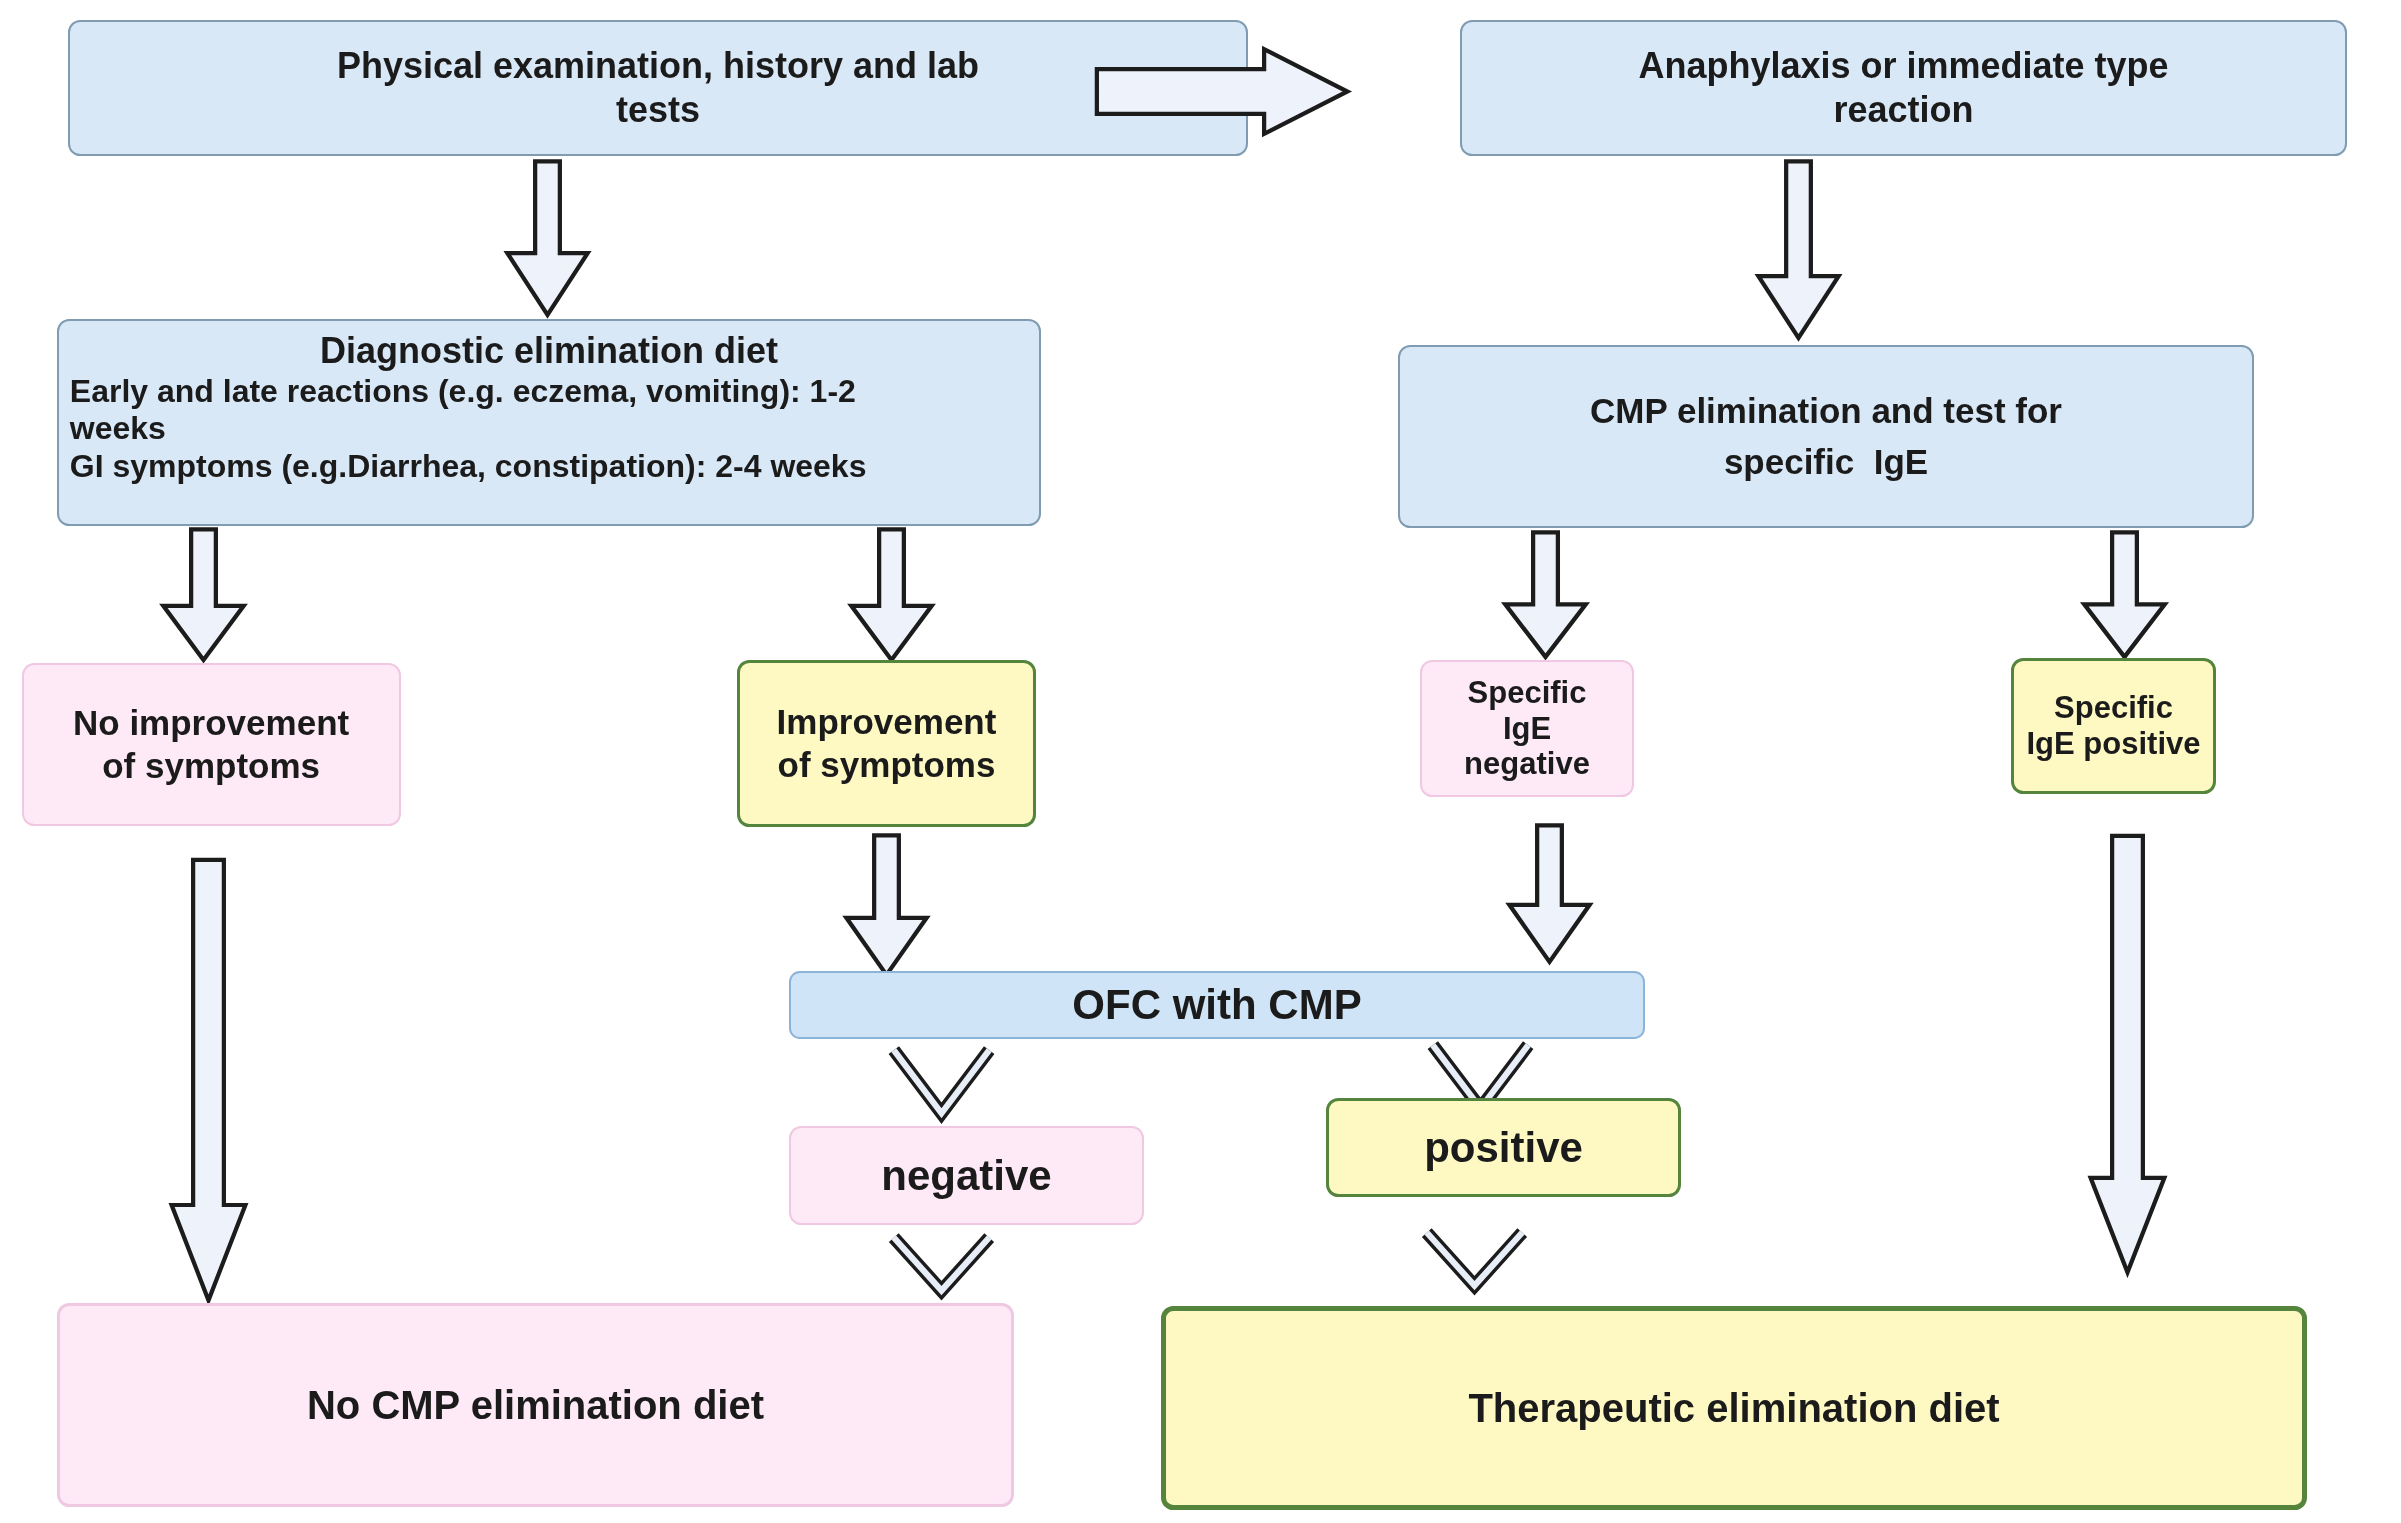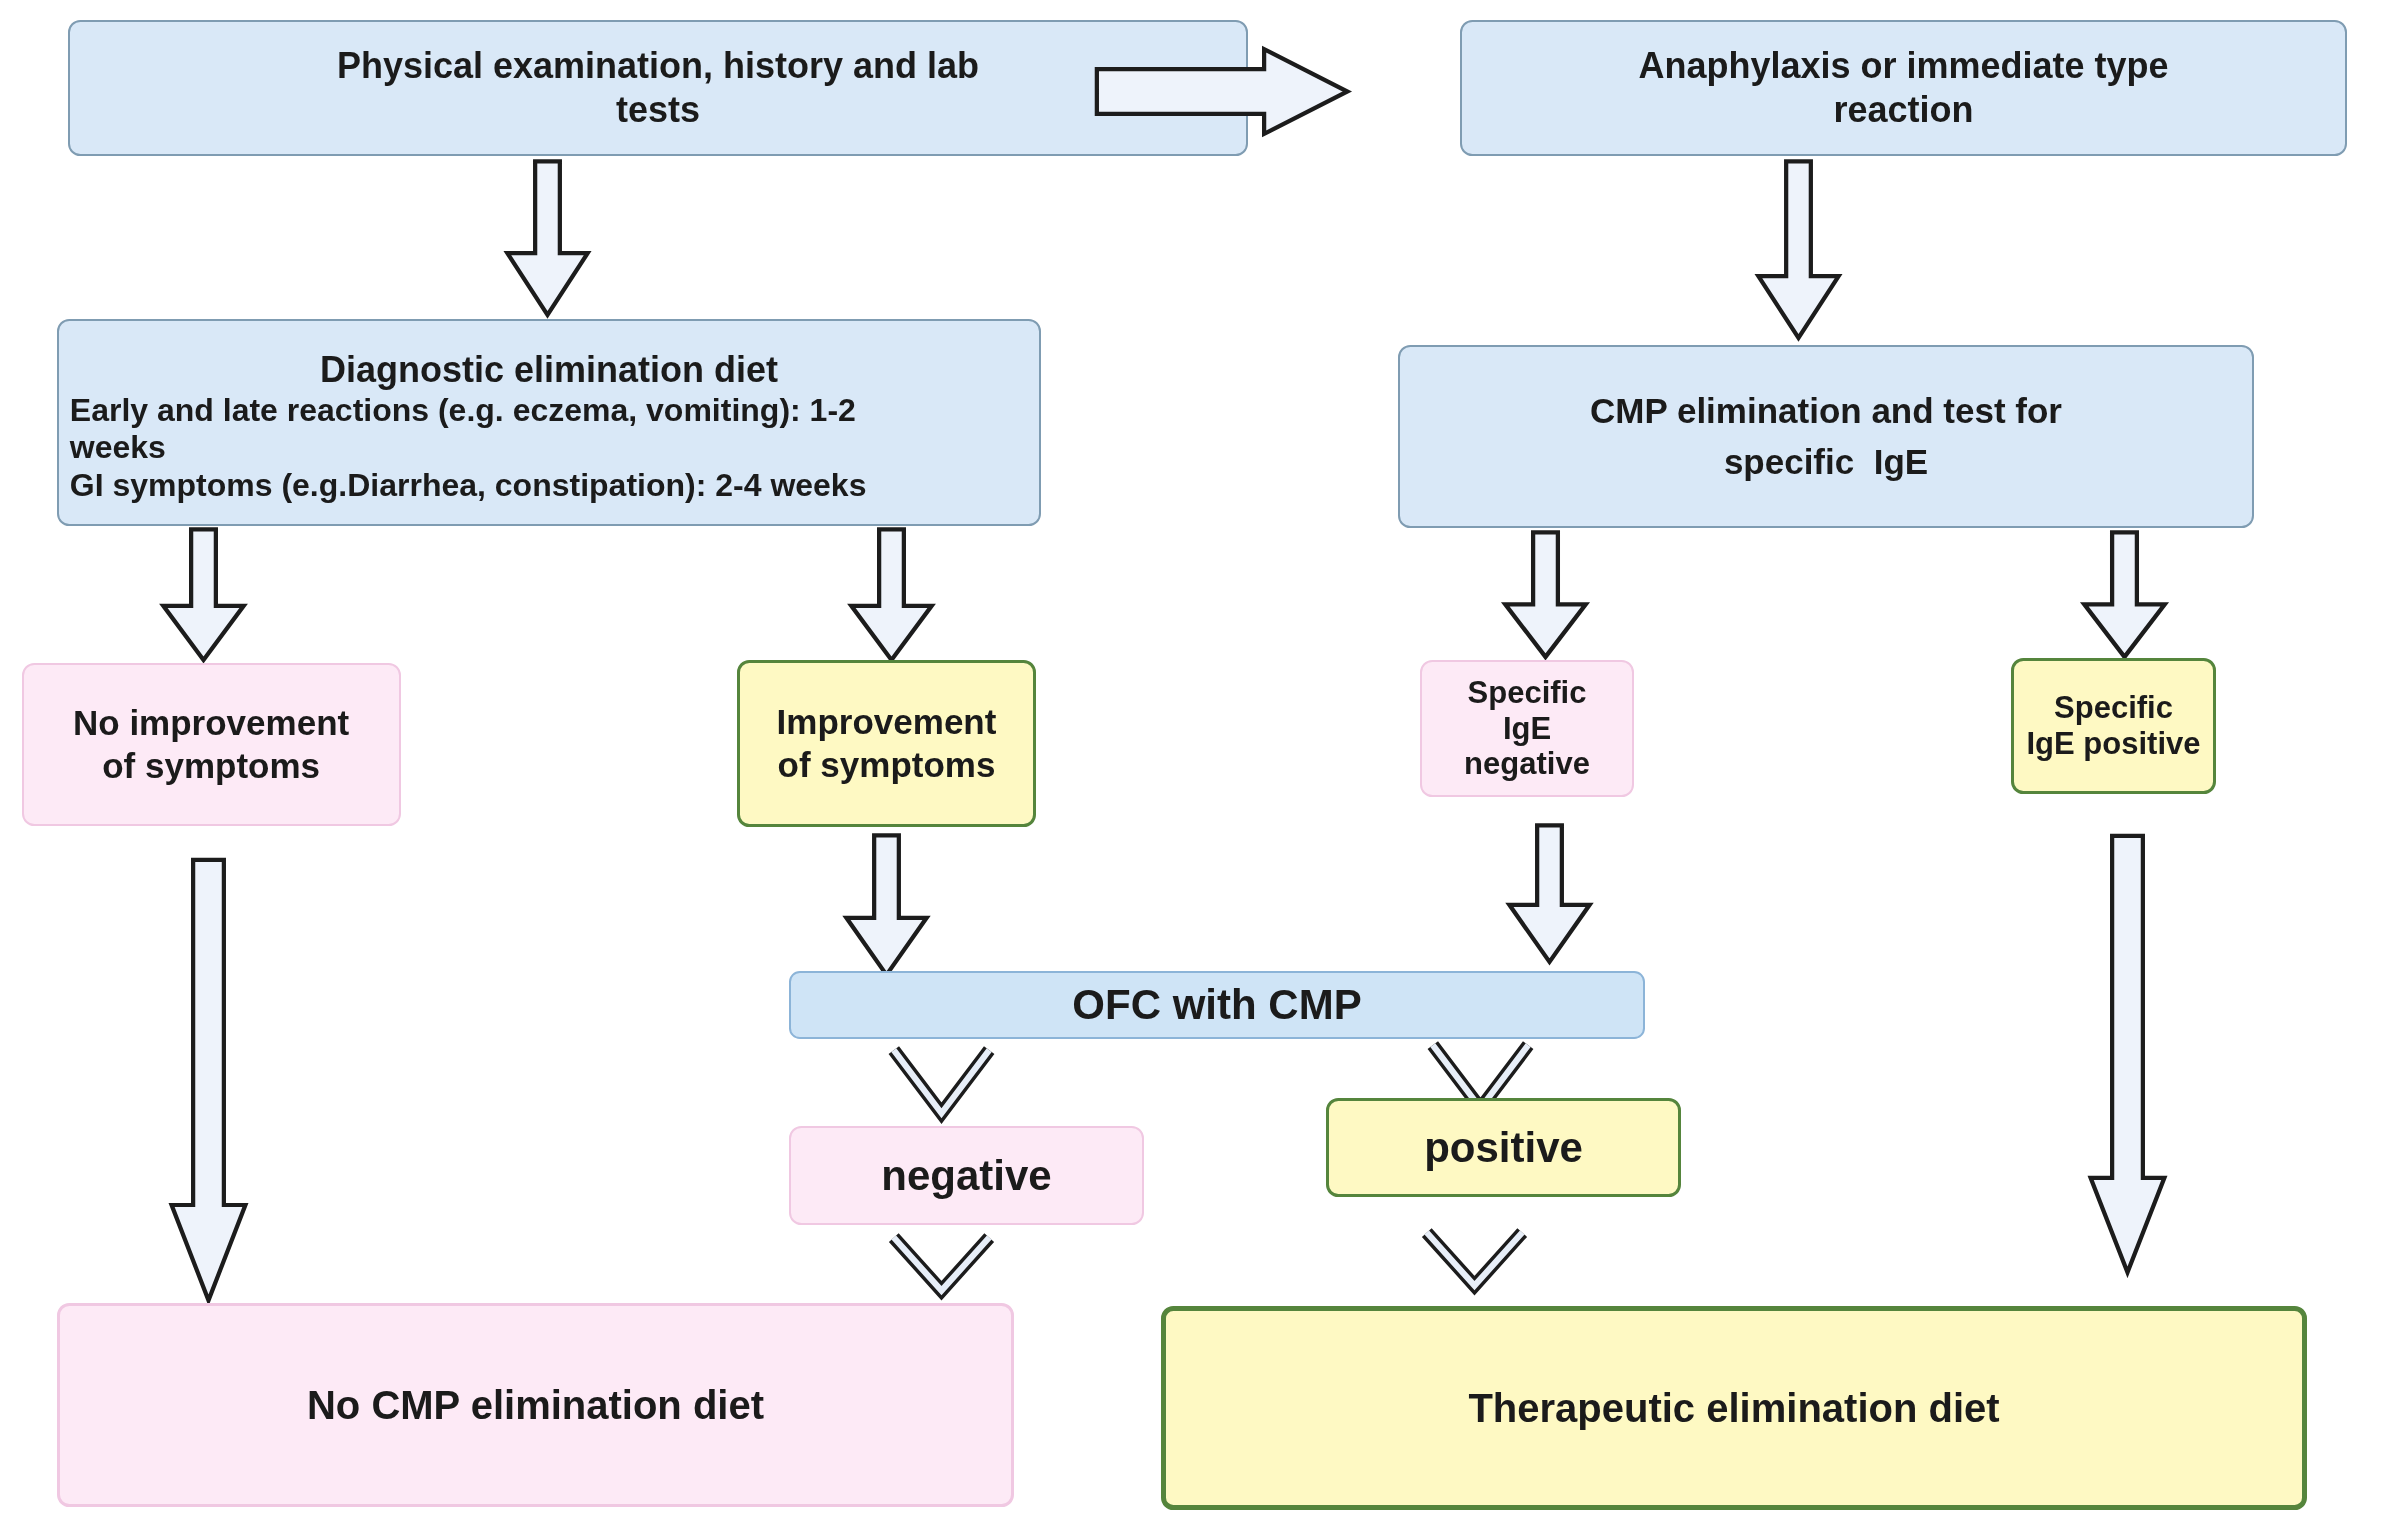--- a/index.html
+++ b/index.html
@@ -44,21 +44,21 @@
     <span>reaction</span>
   </div>
 
   <svg class="arrow" style="left:501px;top:159px;" width="93" height="159" viewBox="0 0 120 206">
     <polygon class="ar" points="44,3 76,3 76,122 112,122 60,202 8,122 44,122"></polygon>
   </svg>
   <svg class="arrow" style="left:1752px;top:159px;" width="93" height="182" viewBox="0 0 120 236">
     <polygon class="ar" points="44,3 76,3 76,152 112,152 60,232 8,152 44,152"></polygon>
   </svg>
 
-  <div class="node blue" style="left:57px;top:319px;width:984px;height:207px;justify-content:center;padding-top:7.7px;">
+  <div class="node blue" style="left:57px;top:319px;width:984px;height:207px;justify-content:flex-start;padding-top:7.7px;">
     <div class="diag-title">Diagnostic elimination diet</div>
     <div class="diag-sub">Early and late reactions (e.g. eczema, vomiting): 1-2</div>
     <div class="diag-sub">weeks</div>
     <div class="diag-sub">GI symptoms (e.g.Diarrhea, constipation): 2-4 weeks</div>
   </div>
 
   <div class="node blue f46" style="left:1398px;top:345px;width:856px;height:183px;gap:8px;">
     <span>CMP elimination and test for</span>
     <span class="keep-spaces">specific  IgE</span>
   </div>

